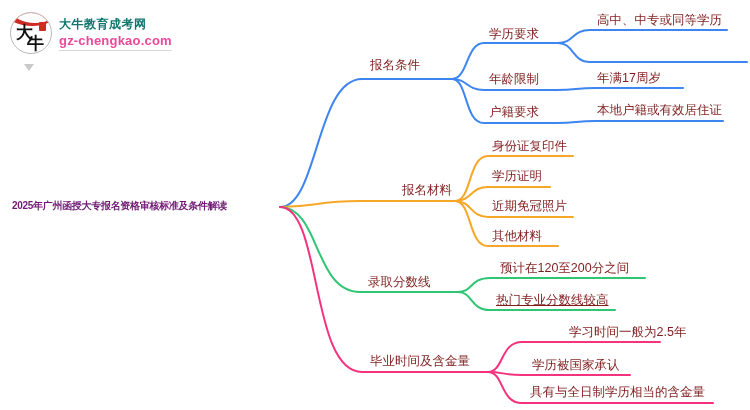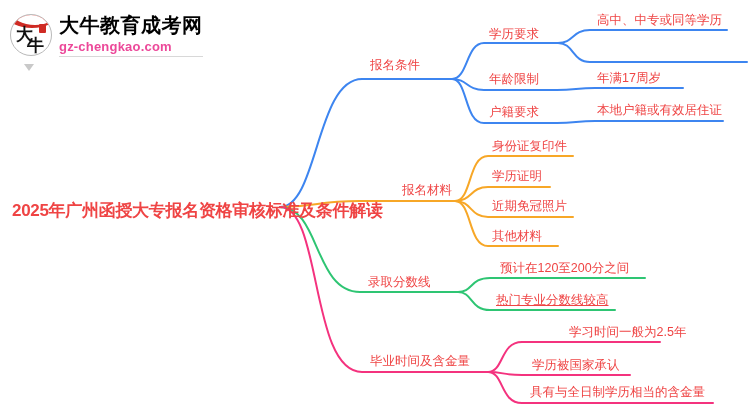--- a/index.html
+++ b/index.html
@@ -3,25 +3,25 @@
 <meta charset="utf-8">
 <style>
   html,body{margin:0;padding:0;background:#fff;}
   .stage{
     position:relative;width:750px;height:410px;background:#ffffff;overflow:hidden;
     font-family:"Liberation Sans","DejaVu Sans",sans-serif;
   }
   svg.links{position:absolute;left:0;top:0;}
   .node{
     position:absolute;white-space:nowrap;font-size:12.5px;line-height:1.15;
-    color:#ef4444;letter-spacing:0px;
+    color:#7f1d1d;letter-spacing:0px;
   }
   .root-title{
-    position:absolute;left:12px;top:199px;font-size:17px;font-weight:600;
-    color:#ef4444;white-space:nowrap;letter-spacing:-0.3px;
+    position:absolute;left:12px;top:199px;font-size:10px;font-weight:600;
+    color:#701a75;white-space:nowrap;letter-spacing:-0.3px;
   }
   
   .logo{position:absolute;left:10px;top:12px;display:flex;align-items:center;gap:7px;}
   .logo-icon{
     position:relative;width:42px;height:42px;border:1px solid #b9b9b9;border-radius:50%;
     background:#fff;box-sizing:border-box;overflow:hidden;
   }
   .logo-cap{
     position:absolute;left:-4px;top:-13px;width:50px;height:26px;border-radius:50%;
     background:#cf2b24;
@@ -34,21 +34,21 @@
     font-family:"Liberation Serif","DejaVu Serif",serif;}
   .logo-char2{position:absolute;left:16px;top:19px;font-size:17px;font-weight:700;color:#111;
     font-family:"Liberation Serif","DejaVu Serif",serif;}
   .logo-seal{position:absolute;right:5px;top:9px;width:7px;height:9px;background:#cf2b24;border-radius:1px;}
   .logo-tail{
     position:absolute;left:14px;top:52px;width:0;height:0;
     border-left:5px solid transparent;border-right:5px solid transparent;
     border-top:7px solid #c9c9c9;
   }
   .logo-text{display:flex;flex-direction:column;border-bottom:1px solid #d8d8d8;padding-bottom:2px;}
-  .logo-name{font-size:20px;font-weight:700;color:#000000;letter-spacing:0.5px;}
+  .logo-name{font-size:12px;font-weight:700;color:#0f766e;letter-spacing:0.5px;}
   .logo-url{font-size:13px;font-weight:700;color:#ec4899;letter-spacing:0.2px;}
 </style>
 </head>
 <body>
 
 <div class="stage">
 
   <svg class="links" width="750" height="410" viewBox="0 0 750 410">
 
     <g fill="none" stroke-width="2" stroke-linecap="round" stroke="#3d85f0">

